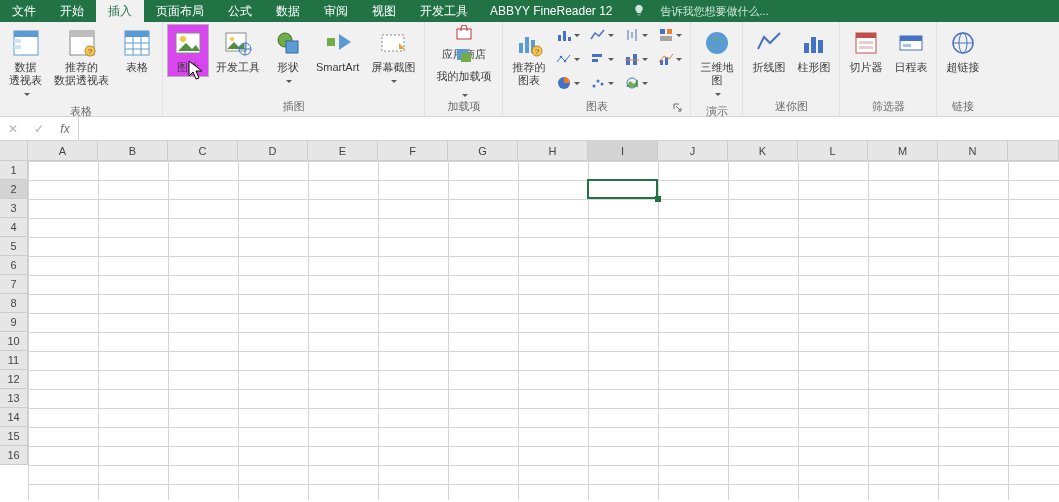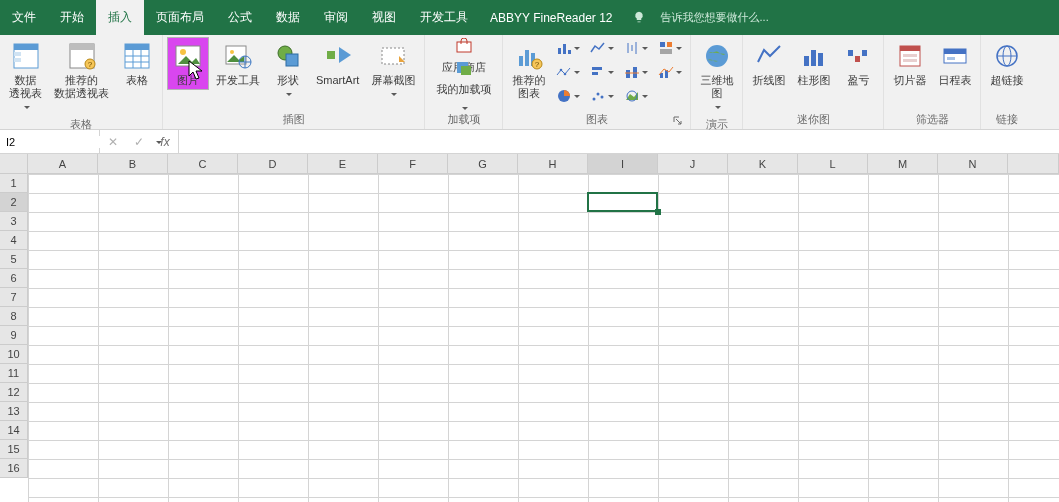--- a/index.html
+++ b/index.html
@@ -1,18 +1,18 @@
 <!DOCTYPE html>
 <html><head>
 <meta charset="utf-8">
 <style>
 * { margin: 0; padding: 0; box-sizing: border-box; font-family: "Microsoft YaHei", "Segoe UI", sans-serif; }
 body { background: #fff; font-size: 12px; color: #333; overflow: hidden; width: 1059px; height: 502px; }
 
-.tabbar { background: #217346; height: 35px; display: flex; align-items: stretch; color: #fff; font-size: 12px; }
+.tabbar { background: #217346; height: 22px; display: flex; align-items: stretch; color: #fff; font-size: 12px; }
 .tabbar .tab { padding: 0 12px; display: flex; align-items: center; cursor: pointer; }
 .tabbar .tab.active { background: #f1f1f1; color: #217346; }
 .tabbar .addin { padding: 1px 10px; display: flex; align-items: center; }
 .tabbar .tellme { display: flex; align-items: center; gap: 16px; padding: 0 10px; color: #cde8d9; font-size: 11px; }
 .tabbar .tellme svg { fill: #cde8d9; }
 
 .ribbon { background: #f1f1f1; border-bottom: 1px solid #d4d4d4; height: 95px; display: flex; }
 .group { border-right: 1px solid #e1e1e1; display: flex; flex-direction: column; justify-content: space-between; padding: 2px 4px 0; }
 .group-body { display: flex; align-items: flex-start; gap: 2px; flex: 1; }
 .group-label { text-align: center; font-size: 11px; color: #6a6a6a; padding-bottom: 2px; position: relative; }
@@ -350,30 +350,20 @@
       <div class="bigbtn">
         <div class="icon-holder">
             <svg width="28" height="28">
               <rect x="4" y="14" width="5" height="10" fill="#4472c4"></rect>
               <rect x="11" y="8" width="5" height="16" fill="#4472c4"></rect>
               <rect x="18" y="11" width="5" height="13" fill="#4472c4"></rect>
             </svg>
           </div>
         <div class="lbl">柱形图</div>
       </div>
-      <div class="bigbtn">
-        <div class="icon-holder">
-            <svg width="28" height="28">
-              <rect x="4" y="8" width="5" height="6" fill="#4472c4"></rect>
-              <rect x="11" y="14" width="5" height="6" fill="#c0504d"></rect>
-              <rect x="18" y="8" width="5" height="6" fill="#4472c4"></rect>
-            </svg>
-          </div>
-        <div class="lbl">盈亏</div>
-      </div>
     </div>
     <div class="group-label">迷你图</div>
   </div>
 
   <div class="group">
     <div class="group-body">
       <div class="bigbtn">
         <div class="icon-holder">
             <svg width="28" height="28">
               <rect x="4" y="4" width="20" height="20" fill="#fff" stroke="#c0504d"></rect>
@@ -409,26 +399,20 @@
             </svg>
           </div>
         <div class="lbl">超链接</div>
       </div>
     </div>
     <div class="group-label">链接</div>
   </div>
 </div>
 
 <div class="formula-bar">
-  <div class="namebox-wrap">
-    <input class="namebox" value="I2" style="">
-    <div class="nb-arrow">
-        <span class="arrow-down"></span>
-      </div>
-  </div>
   <div class="fx-btns">
     <div class="fx-btn">
         <span>✕</span>
       </div>
     <div class="fx-btn">
         <span>✓</span>
       </div>
     <div class="fx-btn">
         <span class="fxlabel">fx</span>
       </div>

